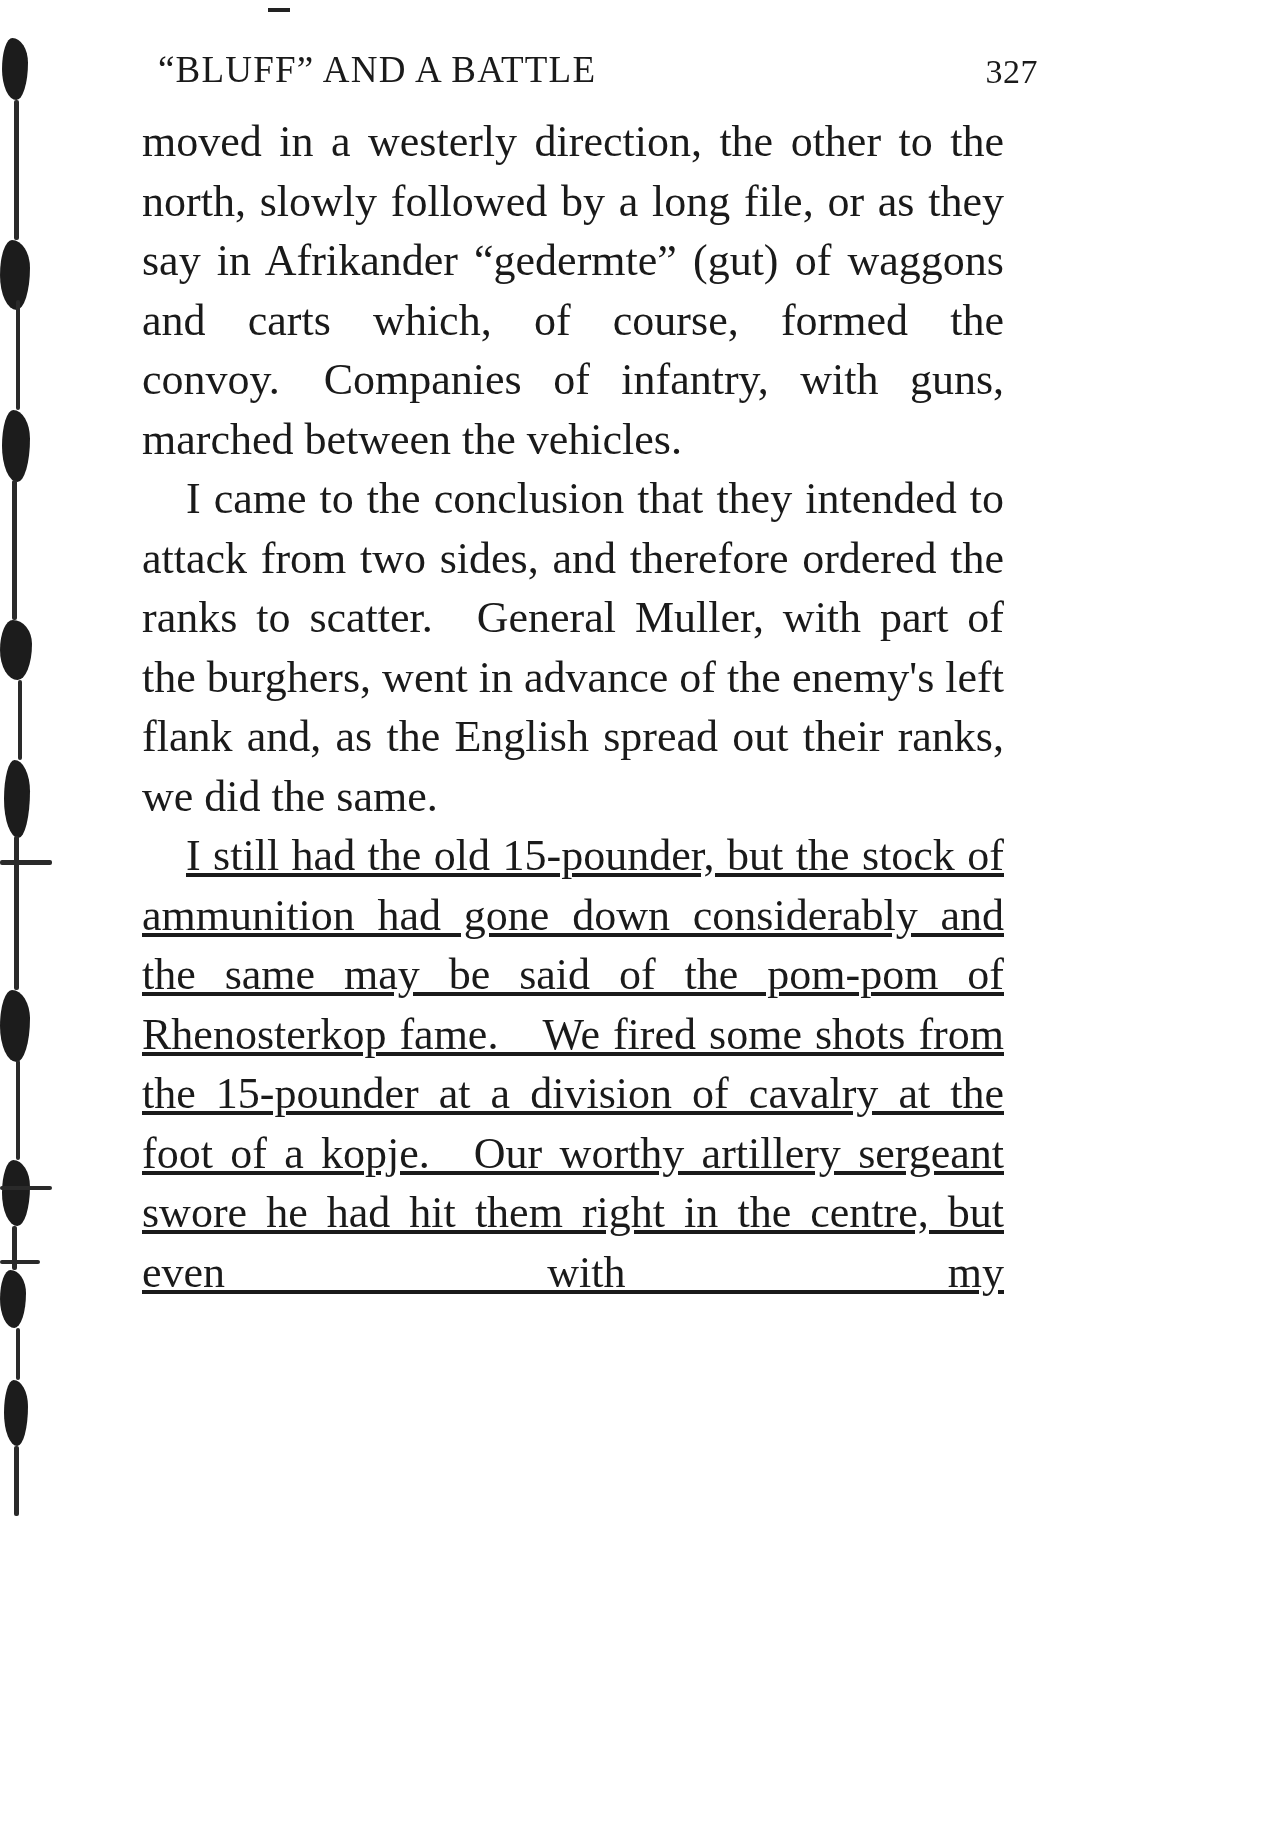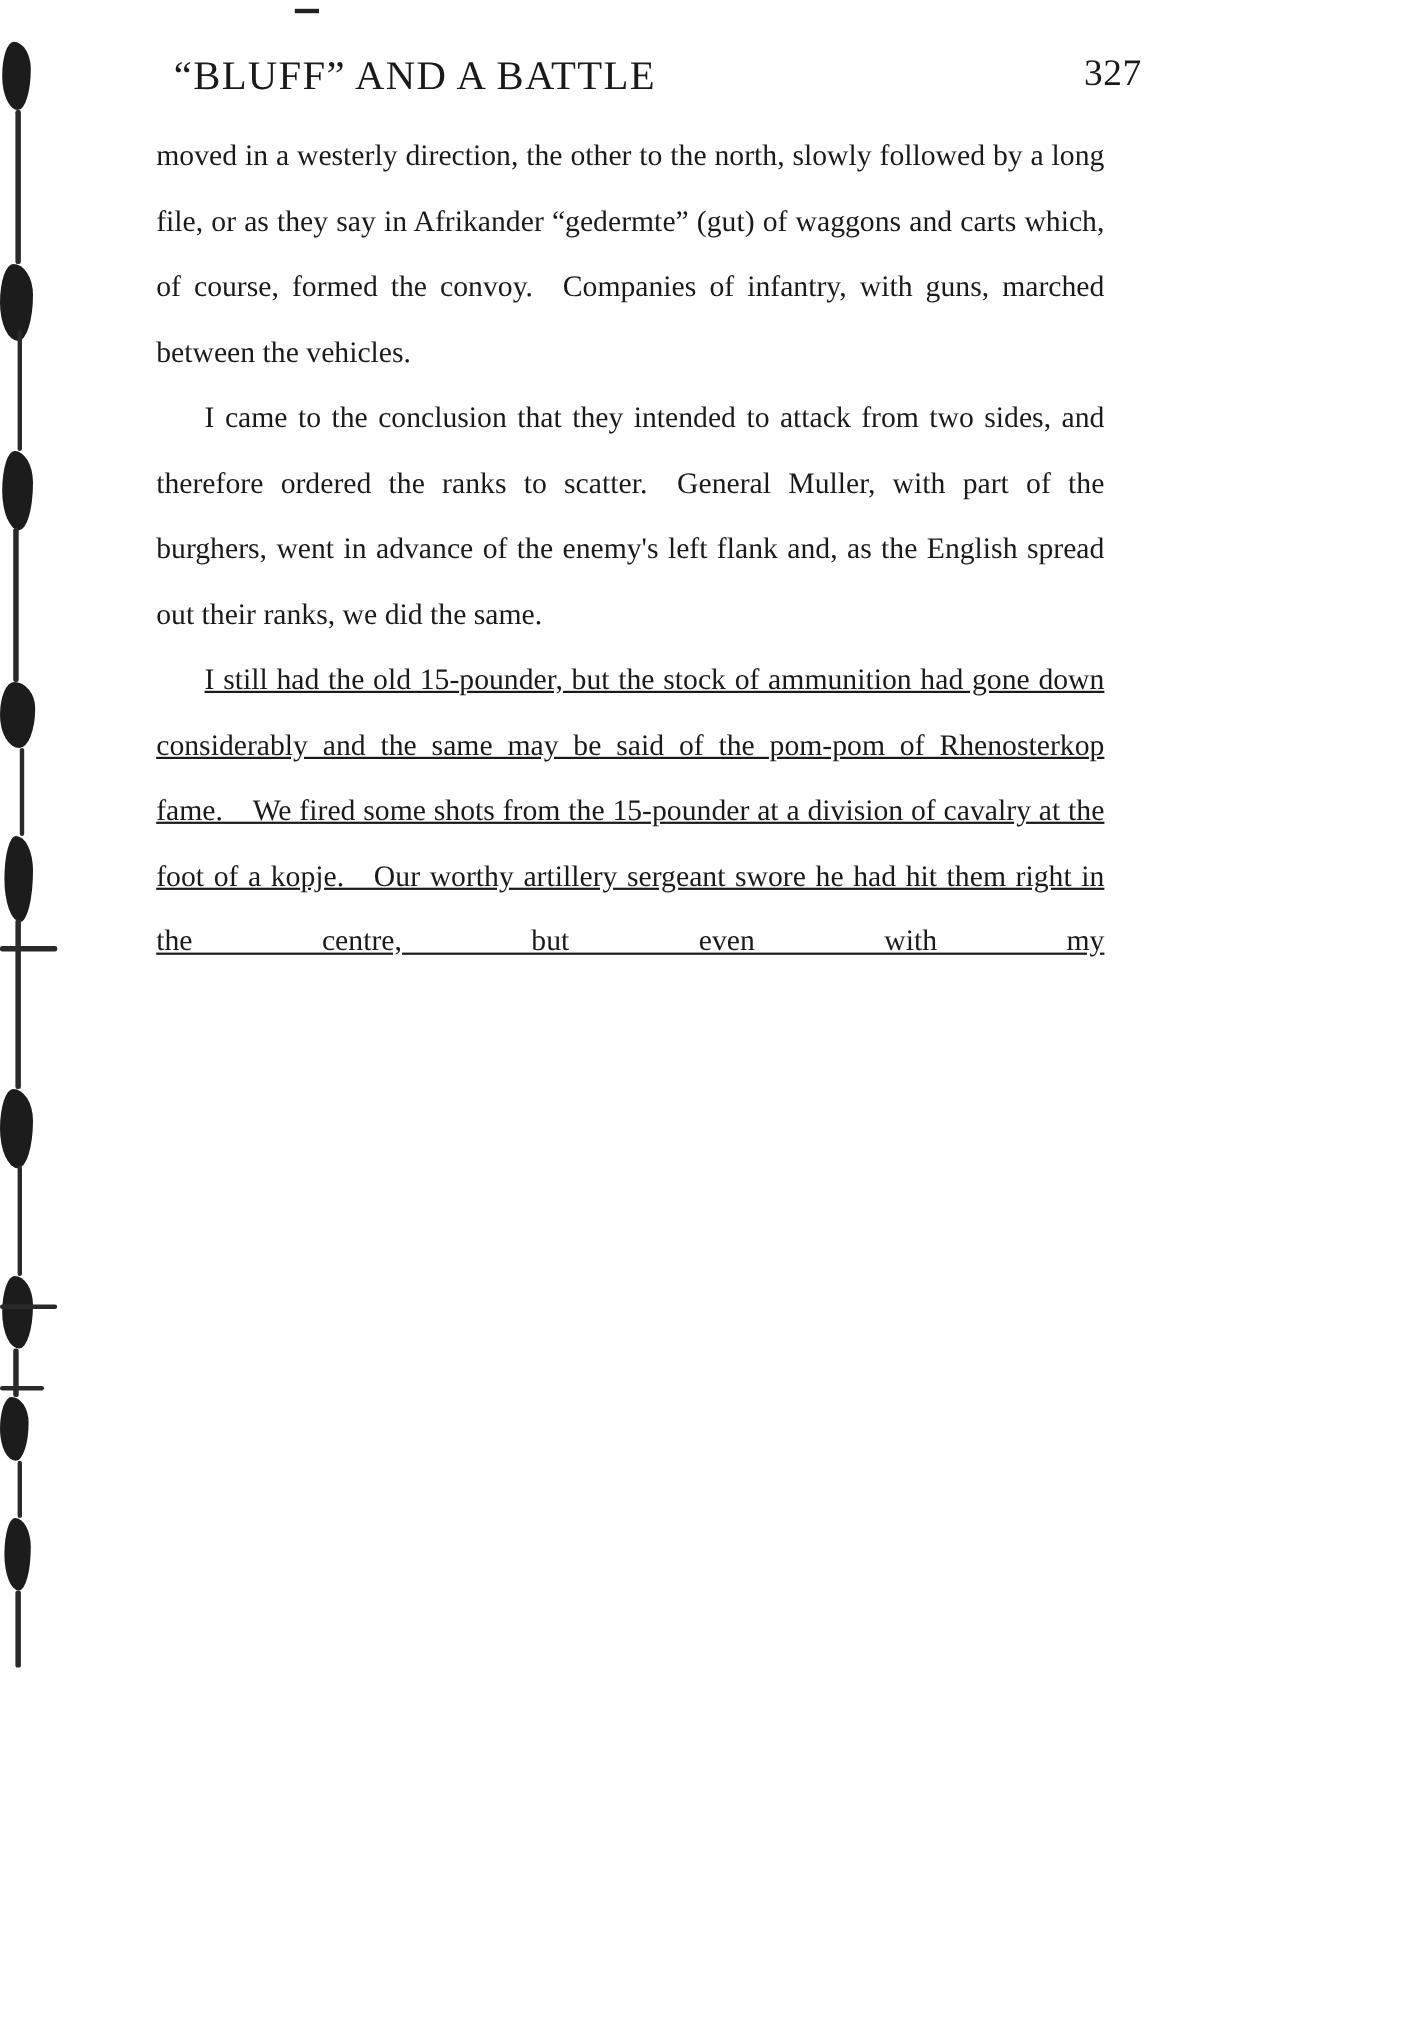--- a/index.html
+++ b/index.html
@@ -53,41 +53,41 @@
     height: 4px;
     background: #222;
   }
 
   .header {
     position: absolute;
     left: 158px;
     top: 48px;
     width: 880px;
     display: flex;
-    align-items: flex-start;
+    align-items: flex-end;
     justify-content: space-between;
     gap: 22px;
   }
   .header-title {
     font-size: 37px;
     letter-spacing: 1.2px;
     white-space: nowrap;
     font-family: "Liberation Serif", serif;
   }
   .header-page-number {
     font-size: 34px;
     letter-spacing: 0.5px;
   }
 
   .body-text {
     position: absolute;
     left: 142px;
     top: 112px;
     width: 862px;
-    font-size: 27px;
+    font-size: 44px;
     line-height: 59.5px;
     text-align: justify;
     text-justify: inter-word;
     font-family: "Liberation Serif", serif;
   }
   .body-text p {
     margin: 0;
     text-indent: 0;
   }
   .body-text p.indent {

